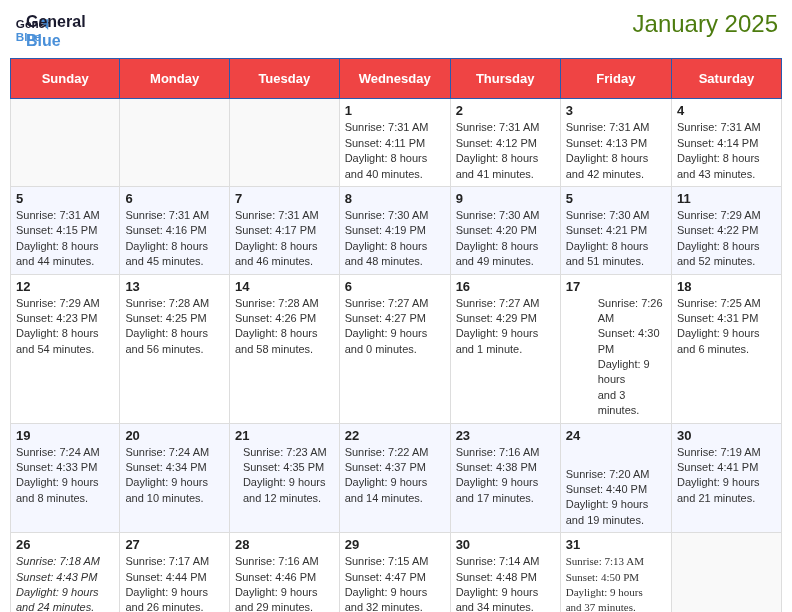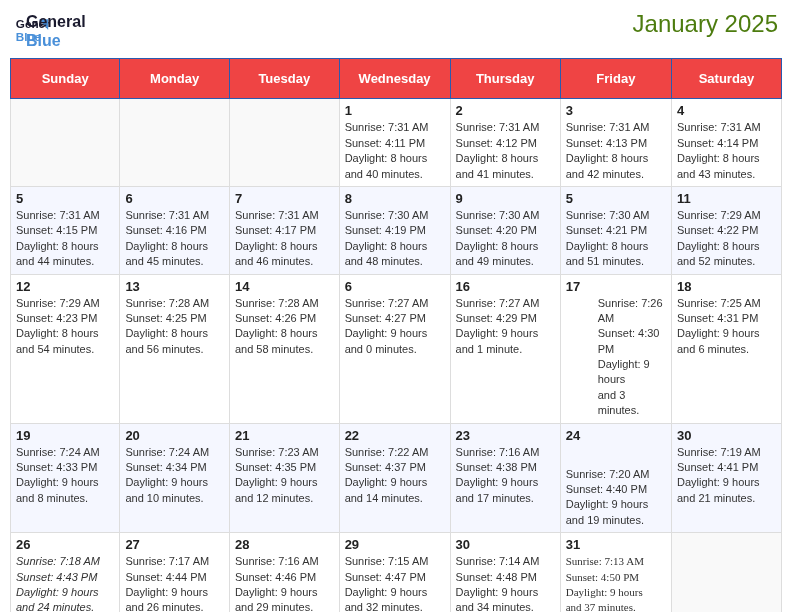--- a/index.html
+++ b/index.html
@@ -257,21 +257,21 @@
         </td>
         <td>
           <span class="day-number">20</span>
           <div class="day-info" style="white-space: pre-line;">Sunrise: 7:24 AM
 Sunset: 4:34 PM
 Daylight: 9 hours
 and 10 minutes.</div>
         </td>
         <td>
           <span class="day-number">21</span>
-          <div class="day-info" style="white-space: pre-line;">Sunrise: 7:23 AM
+          <div class="day-info" style="white-space: pre-line; margin-left: 8px;">Sunrise: 7:23 AM
 Sunset: 4:35 PM
 Daylight: 9 hours
 and 12 minutes.</div>
         </td>
         <td>
           <span class="day-number">22</span>
           <div class="day-info" style="white-space: pre-line;">Sunrise: 7:22 AM
 Sunset: 4:37 PM
 Daylight: 9 hours
 and 14 minutes.</div>

